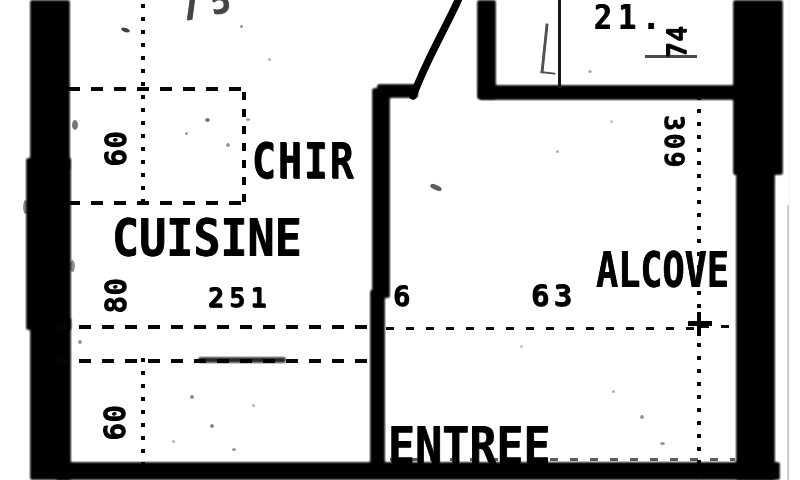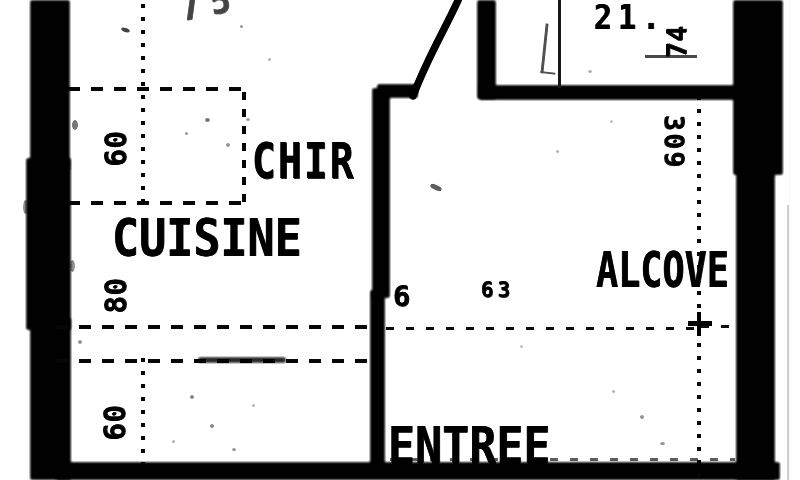--- a/index.html
+++ b/index.html
@@ -77,22 +77,23 @@
   <div class="scan-text" style="left:252px;top:136px;font-size:42px;letter-spacing:2px;transform:scale(0.95,1.2);">CHIR</div>
   <div class="scan-text" style="left:596px;top:244px;font-size:40px;transform:scale(0.92,1.25);">ALCOVE</div>
 
   <div class="scan-text" style="left:176px;top:-10px;font-size:34px;letter-spacing:10px;transform:rotate(-12deg) scaleY(1.1);opacity:.75;">75</div>
   <div class="scan-text" style="left:594px;top:0;font-size:30px;letter-spacing:6px;transform:scaleY(1.15);">21.</div>
   <div class="vdim" style="left:652px;top:16px;width:48px;height:52px;font-size:27px;transform:rotate(-90deg);">74</div>
   <div class="vdim" style="left:640px;top:122px;width:70px;height:40px;font-size:27px;letter-spacing:2px;transform:rotate(90deg);">309</div>
   <div class="vdim" style="left:86px;top:118px;width:60px;height:62px;font-size:30px;transform:rotate(-90deg);">60</div>
   <div class="vdim" style="left:86px;top:268px;width:60px;height:56px;font-size:30px;transform:rotate(-90deg);">80</div>
   <div class="vdim" style="left:84px;top:392px;width:62px;height:62px;font-size:30px;transform:rotate(-90deg);">60</div>
+  <div class="scan-text" style="left:208px;top:284px;font-size:27px;letter-spacing:5px;">251</div>
   <div class="scan-text" style="left:393px;top:282px;font-size:29px;">6</div>
-  <div class="scan-text" style="left:481px;top:280px;font-size:21px;letter-spacing:4px;">63</div>
+  <div class="scan-text" style="left:531px;top:280px;font-size:31px;letter-spacing:4px;">63</div>
 
   <div class="speck" style="left:121px;top:28px;width:9px;height:4px;opacity:.8;transform:rotate(20deg);"></div>
   <div class="speck" style="left:205px;top:118px;width:5px;height:4px;opacity:.6;"></div>
   <div class="speck" style="left:226px;top:143px;width:4px;height:4px;opacity:.5;"></div>
   <div class="speck" style="left:185px;top:132px;width:3px;height:3px;opacity:.5;"></div>
   <div class="speck" style="left:246px;top:118px;width:4px;height:3px;opacity:.45;"></div>
   <div class="speck" style="left:430px;top:185px;width:12px;height:5px;opacity:.7;transform:rotate(25deg);border-radius:40%;"></div>
   <div class="speck" style="left:240px;top:25px;width:3px;height:3px;opacity:.5;"></div>
   <div class="speck" style="left:268px;top:58px;width:3px;height:3px;opacity:.4;"></div>
   <div class="speck" style="left:556px;top:150px;width:3px;height:3px;opacity:.4;"></div>

